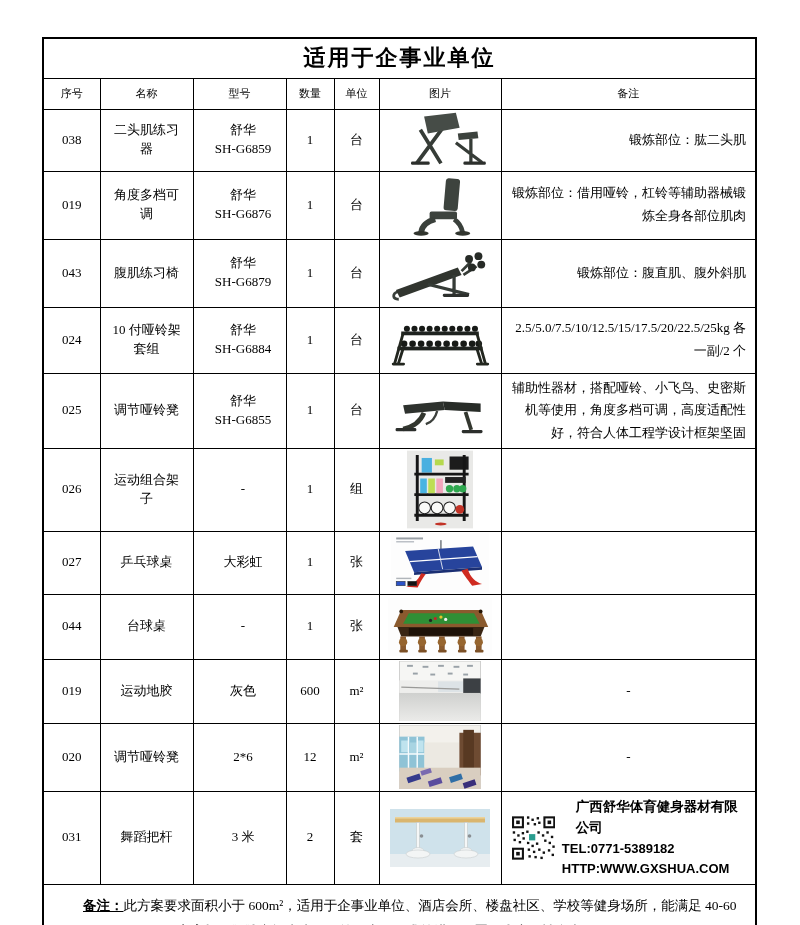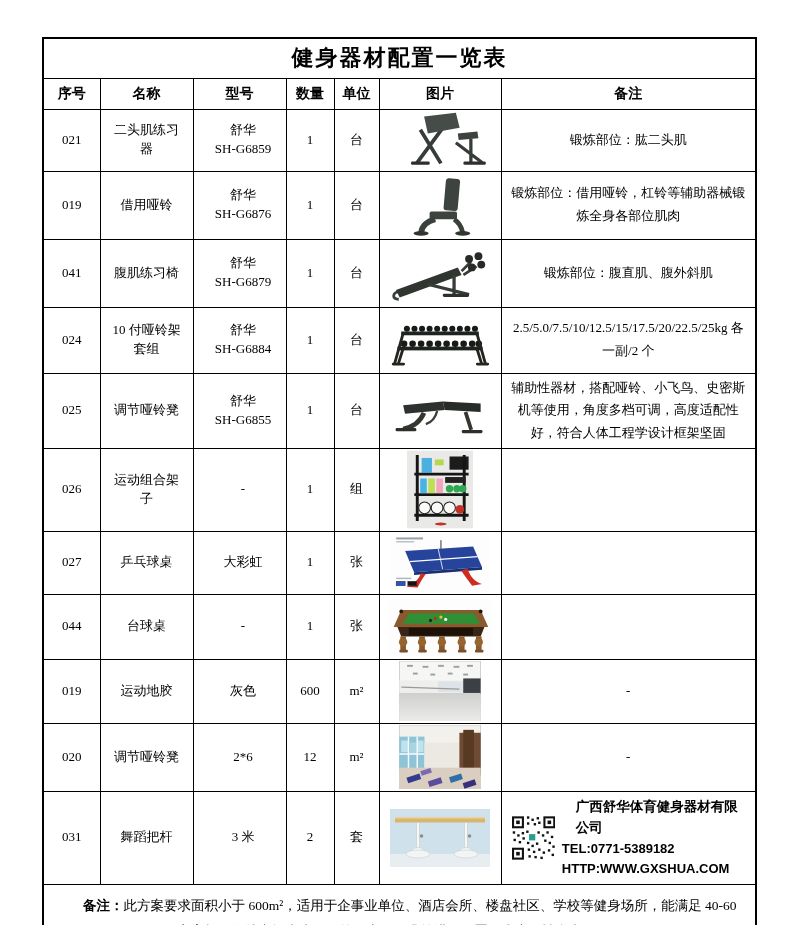--- a/index.html
+++ b/index.html
@@ -1,107 +1,107 @@
 <!DOCTYPE html>
 <html><head>
 <meta charset="utf-8">
 <style>
   html,body{margin:0;padding:0;background:#fff;}
   body{width:800px;height:925px;position:relative;font-family:"Liberation Serif",serif;color:#000;}
   .sheet{position:absolute;left:42px;top:37px;}
   table{border-collapse:collapse;table-layout:fixed;width:713px;border:2px solid #000;}
   td,th{border:1px solid #000;vertical-align:middle;text-align:center;font-size:13px;line-height:1.45;padding:2px 4px;overflow:hidden;}
   .title-cell{font-family:"Liberation Sans",sans-serif;font-weight:bold;font-size:22px;letter-spacing:2px;}
-  th{font-family:"Liberation Sans",sans-serif;font-weight:bold;font-size:14px;}
+  th{font-family:"Liberation Sans",sans-serif;font-weight:normal;font-size:11px;}
   .model{white-space:pre-line;padding-left:11px;}
   .name{padding:2px 10px;}
   .pic{padding:1px;}
   .pic svg{display:block;margin:0 auto;}
-  .rl{text-align:center;padding:3px 9px;line-height:1.75;margin-top:19px;}
+  .rl{text-align:right;padding:3px 9px;line-height:1.75;margin-top:19px;}
   .rc{text-align:center;}
   .company{display:flex;align-items:center;gap:7px;padding:3px 6px;text-align:left;}
   .company .co-lines{font-family:"Liberation Sans",sans-serif;font-weight:bold;line-height:1.55;}
   .co-name{font-size:13.5px;margin-left:14px;}
   .co-tel,.co-web{font-size:13px;}
   .footer-cell{text-align:left;padding:8px 12px;}
   .footer-cell p{margin:0;text-indent:2em;font-size:13.5px;line-height:1.95;}
-  .fb{font-weight:bold;}
+  .fb{font-weight:bold;text-decoration:underline;}
 </style>
 </head>
 <body>
 
 <div class="sheet">
 <table>
   <colgroup>
     <col style="width:57px">
         <col style="width:93px">
         <col style="width:93px">
     <col style="width:48px">
         <col style="width:45px">
         <col style="width:122px">
         <col style="width:255px">
   </colgroup>
 
   <tbody>
         <tr style="height:40px">
-    <td colspan="7" class="title-cell">健身器材配置一览表</td>
+    <td colspan="7" class="title-cell">适用于企事业单位</td>
   </tr>
 
   <tr style="height:31px">
     <th>序号</th>
     <th>名称</th>
     <th>型号</th>
     <th>数量</th>
     <th>单位</th>
     <th>图片</th>
     <th>备注</th>
   </tr>
 
   <tr style="height:62px">
-    <td>021</td>
+    <td>038</td>
     <td class="name">二头肌练习器</td>
     <td class="model">舒华
 SH-G6859</td>
     <td>1</td>
     <td>台</td>
     <td class="pic">
       <svg width="104" height="58" viewBox="0 0 110 62">
         <path d="M30,56 L58,18 M56,56 L34,20" stroke="#363c37" stroke-width="4" fill="none"></path>
         <polygon points="38,6 72,2 76,18 42,24" fill="#464c47"></polygon>
         <polygon points="74,24 95,22 96,29 75,31" fill="#3c423d"></polygon>
         <path d="M88,30 L88,55 M72,34 L100,55" stroke="#363c37" stroke-width="3.5" fill="none"></path>
         <rect x="24" y="54" width="20" height="3.5" rx="1.5" fill="#2c2f2c"></rect>
         <rect x="80" y="54" width="24" height="3.5" rx="1.5" fill="#2c2f2c"></rect>
       </svg>
     </td>
     <td class="rl">锻炼部位：肱二头肌</td>
   </tr>
 
   <tr style="height:68px">
     <td>019</td>
-    <td class="name">借用哑铃</td>
+    <td class="name">角度多档可调</td>
     <td class="model">舒华
 SH-G6876</td>
     <td>1</td>
     <td>台</td>
     <td class="pic">
       <svg width="104" height="64" viewBox="0 0 110 66">
         <rect x="60" y="5" width="15" height="34" rx="3" fill="#3d433e" transform="rotate(5 67 22)"></rect>
         <rect x="44" y="40" width="29" height="8" rx="2" fill="#3d433e"></rect>
         <path d="M50,48 C42,50 36,55 35,62" stroke="#3a403b" stroke-width="6" fill="none"></path>
         <path d="M70,48 C76,52 78,57 79,62" stroke="#3a403b" stroke-width="5" fill="none"></path>
         <ellipse cx="35" cy="63" rx="8" ry="2.5" fill="#32362f"></ellipse>
         <ellipse cx="79" cy="63" rx="8" ry="2.5" fill="#32362f"></ellipse>
       </svg>
     </td>
     <td class="rl">锻炼部位：借用哑铃，杠铃等辅助器械锻炼全身各部位肌肉</td>
   </tr>
 
   <tr style="height:68px">
-    <td>041</td>
+    <td>043</td>
     <td class="name">腹肌练习椅</td>
     <td class="model">舒华
 SH-G6879</td>
     <td>1</td>
     <td>台</td>
     <td class="pic">
       <svg width="104" height="60" viewBox="0 0 110 64">
         <path d="M10,52 C4,54 4,60 11,60" stroke="#3a403b" stroke-width="3" fill="none"></path>
         <polygon points="8,50 74,26 78,34 12,58" fill="#31352f"></polygon>
         <path d="M78,30 L88,20 M80,34 L94,25" stroke="#363c37" stroke-width="3" fill="none"></path>

